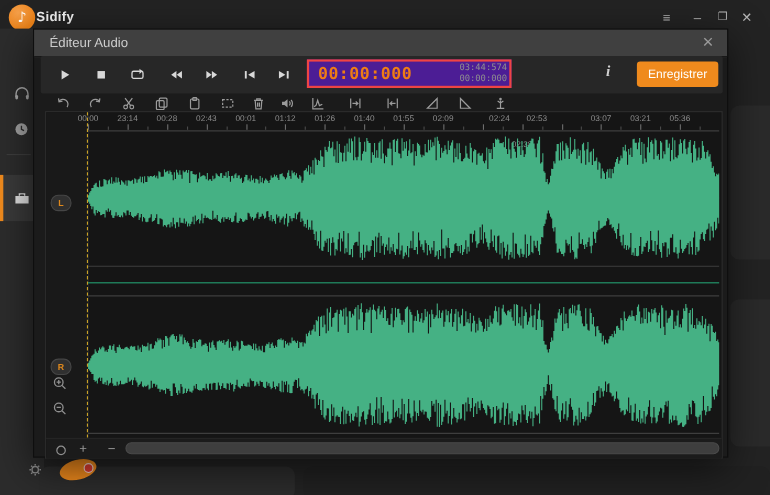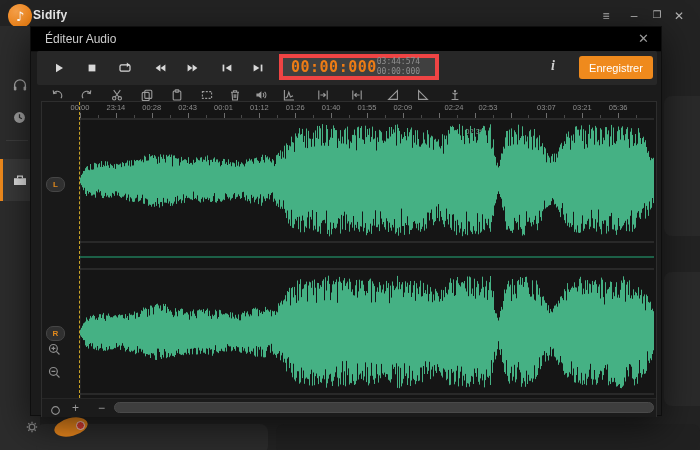--- a/index.html
+++ b/index.html
@@ -22,30 +22,30 @@
   
   .behind-right{width:36px;background:#2a2a2a;border-radius:8px 0 0 8px;left:664px;}
   .behind-bottom{left:30px;top:416px;width:670px;height:34px;overflow:hidden;}
   .bb-panel{position:absolute;left:6px;top:8px;width:232px;height:30px;background:#2c2c2c;border-radius:8px;}
   .bb-panel2{position:absolute;left:246px;top:8px;width:424px;height:30px;background:#212121;border-radius:8px;}
   .mascot{position:absolute;left:24px;top:2px;width:34px;height:18px;background:#ef8a1d;border-radius:50%;transform:rotate(-14deg);}
   .mascot-dot{position:absolute;left:46px;top:5px;width:7px;height:7px;background:#e03c31;border:1px solid #f7d9d2;border-radius:50%;}
   
   .dialog{left:30px;top:26px;width:632px;height:390px;background:#1b1b1b;border:1px solid #0e0e0e;
     box-sizing:border-box;box-shadow:0 10px 34px rgba(0,0,0,.6);}
-  .dlg-header{position:absolute;left:0;top:0;width:100%;height:24px;background:#000000;border-bottom:1px solid #141414;}
+  .dlg-header{position:absolute;left:0;top:0;width:100%;height:24px;background:#404040;border-bottom:1px solid #141414;}
   .dlg-title{position:absolute;left:14px;top:5px;color:#cccccc;font-size:12px;}
   .dlg-close{position:absolute;right:12px;top:4px;color:#9a9a9a;font-size:13px;cursor:default;}
   
   .transport{position:absolute;left:6px;top:24px;width:620px;height:34px;background:#272727;border-radius:2px;}
   .tbtn{position:absolute;top:10px;width:14px;height:14px;}
-  .timebox{position:absolute;left:242px;top:3px;width:160px;height:26px;background:#404040;
-    border:4px solid #ef4444;box-sizing:border-box;display:flex;align-items:center;}
+  .timebox{position:absolute;left:242px;top:3px;width:186px;height:26px;background:#4c1d95;
+    border:2px solid #ef4444;box-sizing:border-box;display:flex;align-items:center;}
   .time-big{margin-left:8px;font-family:"DejaVu Sans Mono",monospace;font-weight:bold;font-size:15px;color:#ee7c15;letter-spacing:.5px;}
-  .time-small{margin-left:auto;margin-right:20px;text-align:right;font-family:"DejaVu Sans Mono",monospace;
+  .time-small{margin-left:auto;margin-right:2px;text-align:right;font-family:"DejaVu Sans Mono",monospace;
     font-size:8px;line-height:10px;color:#8f8f8f;}
   .info-i{position:absolute;left:514px;top:7px;color:#d0d0d0;font-size:14px;font-style:italic;font-family:"Liberation Serif",serif;font-weight:bold;}
   .rec-btn{position:absolute;left:542px;top:5px;width:74px;height:23px;background:#ef8a1d;border-radius:3px;
     color:#ffffff;font-size:11px;display:flex;align-items:center;justify-content:center;cursor:default;}
   
   .edit-toolbar{position:absolute;left:0;top:58px;width:632px;height:18px;}
   .ebtn{position:absolute;top:2px;width:12px;height:12px;}
   
   .wavepanel{position:absolute;left:10px;top:74px;width:614px;height:314px;background:#151515;
     border:1px solid #2e2e2e;box-sizing:content-box;}

